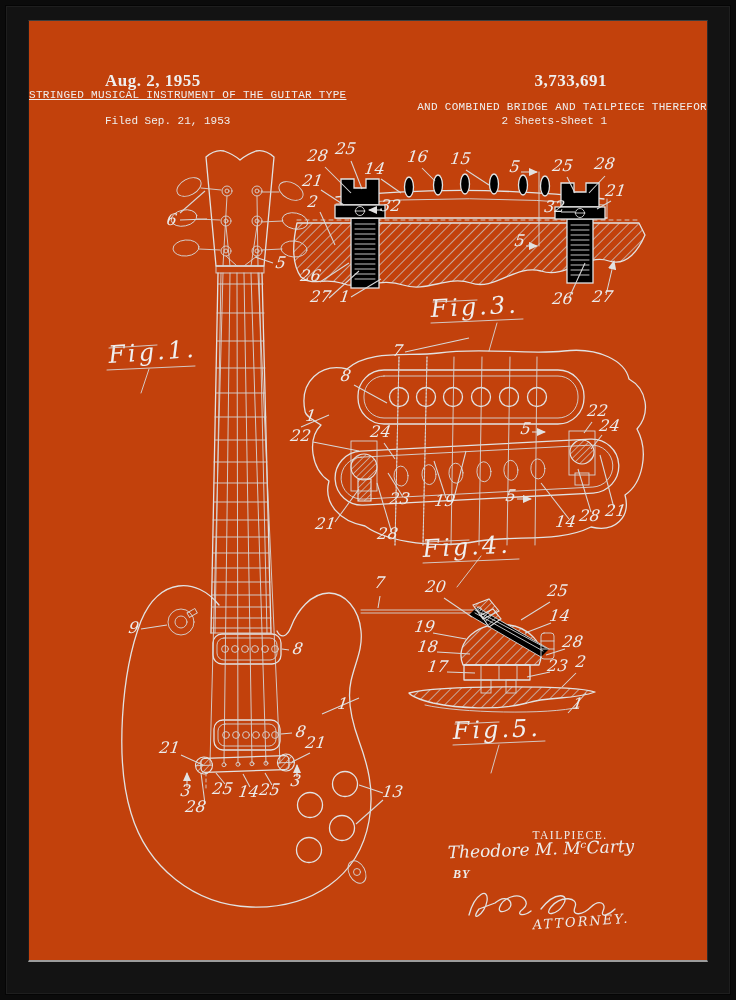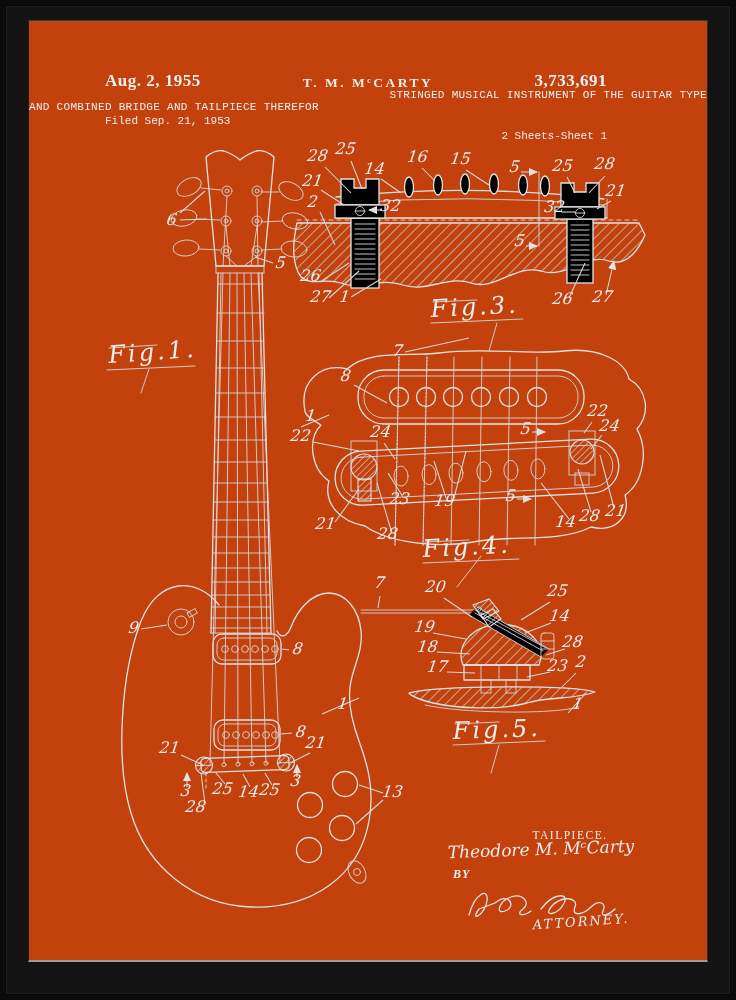--- a/index.html
+++ b/index.html
@@ -16,24 +16,24 @@
     position:absolute;left:28px;top:20px;width:680px;height:942px;
     background:#c2410c;
     border-top:1px solid #3e3e3e;border-left:1px solid #1c1c1c;
     border-right:1px solid #2a2a2a;border-bottom:2px solid #9c9c9c;
     box-sizing:border-box;overflow:hidden;
   }
   .hdr{position:absolute;color:#efefef;white-space:nowrap;}
   .hdr-date{left:76px;top:50px;font:bold 17px "Liberation Serif",serif;letter-spacing:.5px;}
   .hdr-num{right:100px;top:50px;font:bold 17px "Liberation Serif",serif;letter-spacing:.5px;}
   .hdr-name{left:0;right:0;top:54px;text-align:center;font:bold 13.5px "Liberation Serif",serif;letter-spacing:2.5px;}
-  .hdr-t1{left:0;right:0;top:68px;text-align:right;font:11px "Liberation Mono",monospace;letter-spacing:.3px;}
-  .hdr-t2{left:0;right:0;top:80px;text-align:left;font:11px "Liberation Mono",monospace;letter-spacing:.3px;}
+  .hdr-t1{left:0;right:0;top:68px;text-align:left;font:11px "Liberation Mono",monospace;letter-spacing:.3px;text-decoration:underline;}
+  .hdr-t2{left:0;right:0;top:80px;text-align:right;font:11px "Liberation Mono",monospace;letter-spacing:.3px;}
   .hdr-filed{left:76px;top:94px;font:11px "Liberation Mono",monospace;}
-  .hdr-sheet{right:100px;top:94px;font:11px "Liberation Mono",monospace;margin-top:15px;}
+  .hdr-sheet{right:100px;top:94px;font:11px "Liberation Mono",monospace;}
   svg.art{position:absolute;left:0;top:0;}
   .ln{stroke:#e2e2e2;fill:none;stroke-width:1.3;stroke-linecap:round;stroke-linejoin:round;}
   .ln2{stroke:#d6d6d6;fill:none;stroke-width:.9;stroke-linecap:round;}
   .fillh{fill:url(#hatch);stroke:#e2e2e2;stroke-width:1.3;stroke-linejoin:round;}
   .fillh2{fill:url(#hatch2);stroke:#e2e2e2;stroke-width:1.1;}
   .blk{fill:#000;stroke:#e2e2e2;stroke-width:1.3;}
   .co{font:italic 16px "DejaVu Serif",serif;fill:#ececec;text-anchor:middle;}
   .leader{stroke:#d8d8d8;stroke-width:1.05;fill:none;}
   .figlabel{font:italic 24px "DejaVu Serif",serif;fill:#f0f0f0;letter-spacing:3px;}
   .sig{position:absolute;color:#ededed;white-space:nowrap;}
@@ -42,21 +42,20 @@
   .sig-by{left:424px;top:846px;font:italic bold 12px "Liberation Serif",serif;letter-spacing:1px;}
   .sig-att{left:482px;top:893px;width:140px;text-align:center;font:italic 13px "DejaVu Serif",serif;letter-spacing:2px;transform:rotate(-4deg);}
 </style>
 </head>
 <body>
 
 <div class="frame"></div>
 <div class="poster">
 
   <div class="hdr hdr-date">Aug. 2, 1955</div>
-  <div class="hdr hdr-name">T. M. MᶜCARTY</div>
   <div class="hdr hdr-num">3,733,691</div>
   <div class="hdr hdr-t1">STRINGED MUSICAL INSTRUMENT OF THE GUITAR TYPE</div>
   <div class="hdr hdr-t2">AND COMBINED BRIDGE AND TAILPIECE THEREFOR</div>
   <div class="hdr hdr-filed">Filed Sep. 21, 1953</div>
   <div class="hdr hdr-sheet">2 Sheets-Sheet 1</div>
 
   <svg class="art" width="680" height="942" viewBox="0 0 680 942">
     <defs>
       <pattern id="hatch" width="7" height="7" patternUnits="userSpaceOnUse" patternTransform="rotate(45)">
         <line x1="0" y1="0" x2="0" y2="7" stroke="#c9c9c9" stroke-width="1.5"></line>

